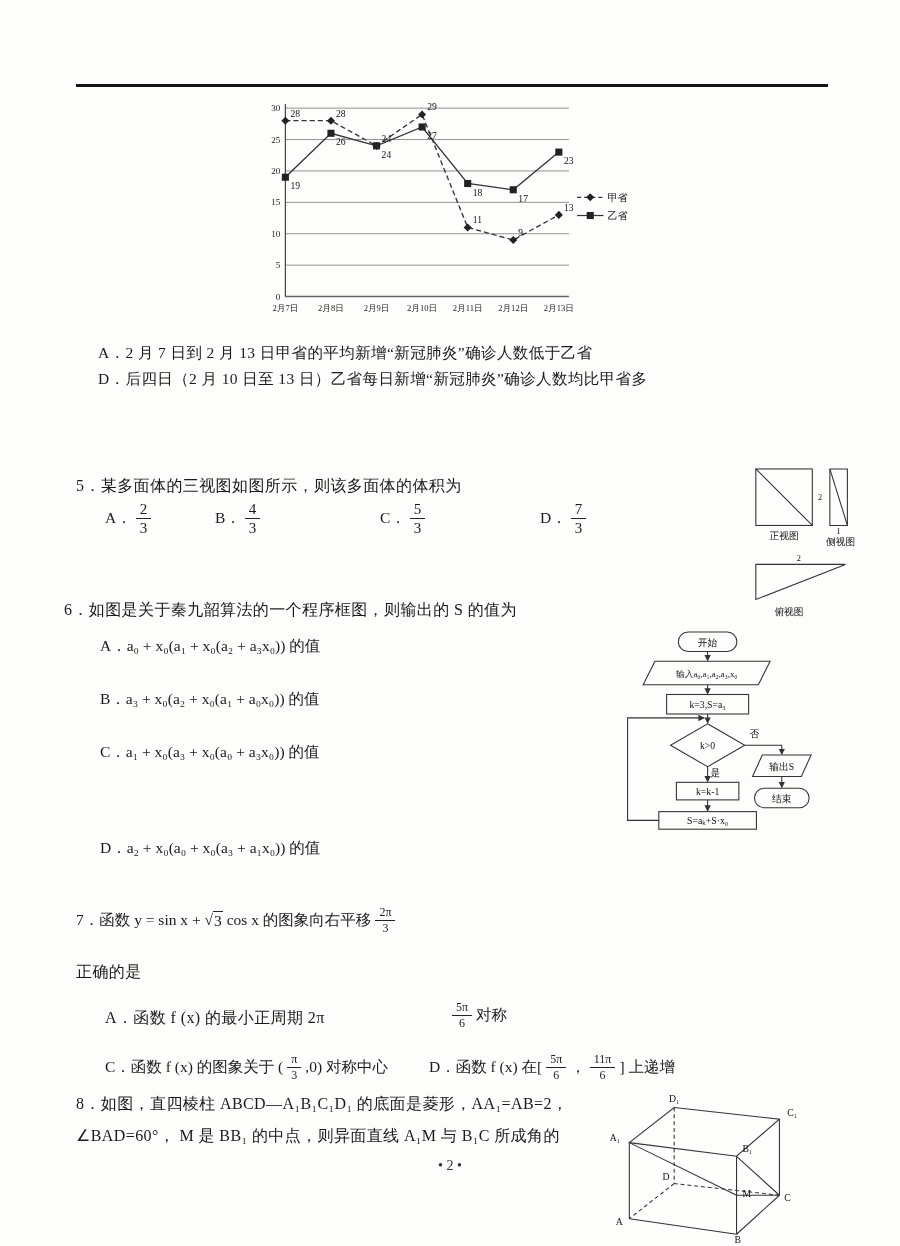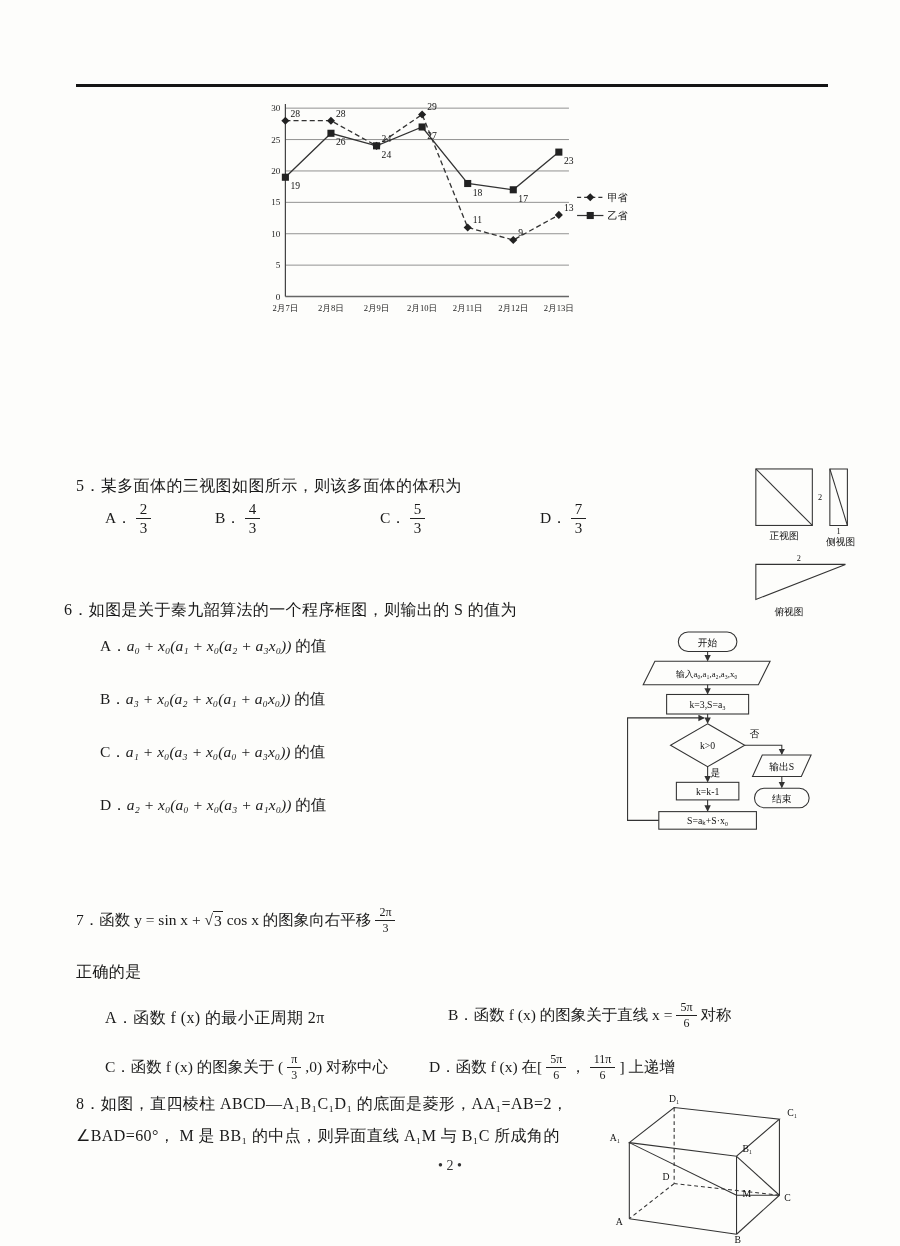--- a/index.html
+++ b/index.html
@@ -11,21 +11,21 @@
   .chart-wrap svg{width:100%;height:auto;display:block}
   svg text{font-family:"Liberation Serif",serif}
   .q4-options{left:98px;top:340px;width:680px}
   .opt-line{font-size:15.5px;line-height:26px;letter-spacing:.4px;white-space:nowrap}
   .stem{font-size:16px;letter-spacing:.4px;white-space:nowrap}
   .q5opt,.q7opt,.inlinemath{display:inline-flex;align-items:center;font-size:15.5px;white-space:pre}
   .frac{display:inline-flex;flex-direction:column;align-items:center;vertical-align:middle;margin:0 4px;font-size:12px;line-height:1.2}
   .frac .fnum{border-bottom:1.2px solid #222;padding:0 4px;text-align:center}
   .frac .fden{padding:0 4px;text-align:center}
   .q5opt .frac{font-size:15px}
-  .expr{font-style:italic}
+  .expr{}
   .q6opt{font-size:15.5px;white-space:nowrap}
   .ovl{border-top:1.2px solid #222;padding:0 1px}
   .flow-svg{left:610px;top:628px;width:205px;height:254px}
   .views-svg{left:750px;top:462px;width:112px;height:160px}
   .fig-svg{left:602px;top:1090px;width:195px;height:154px}
   .footer{left:0;top:1158px;width:900px;text-align:center;font-size:14px;color:#333}
   svg .node{fill:none;stroke:#333;stroke-width:1.1}
   svg .ln{stroke:#333;stroke-width:1.1;fill:none}
   svg .dash{stroke-dasharray:4 3}
   svg .ft{font-size:10px;fill:#111;text-anchor:middle}
@@ -94,20 +94,22 @@
       <line x1="318" y1="100" x2="344" y2="100" stroke="#333" stroke-width="1.2" stroke-dasharray="4 3"></line>
       <path d="M 331 96 L 335 100 L 331 104 L 327 100 Z" fill="#222"></path>
       <text x="348" y="103.5" font-size="10" fill="#111">甲省</text>
       <line x1="318" y1="118" x2="344" y2="118" stroke="#333" stroke-width="1.2"></line>
       <rect x="327.5" y="114.5" width="7" height="7" fill="#222"></rect>
       <text x="348" y="121.5" font-size="10" fill="#111">乙省</text>
     </svg>
 </div>
 
 <div class="abs q4-options">
+  <div class="opt-line">A．2 月 7 日到 2 月 13 日甲省的平均新增“新冠肺炎”确诊人数低于乙省</div>
+  <div class="opt-line">D．后四日（2 月 10 日至 13 日）乙省每日新增“新冠肺炎”确诊人数均比甲省多</div>
 </div>
 
 <div class="abs stem" style="left:76px;top:476px">5．某多面体的三视图如图所示，则该多面体的体积为</div>
 
 <span class="abs q5opt" style="left:105px;top:500px">
   <span>A．</span>
   <span class="frac"><span class="fnum">2</span><span class="fden">3</span></span>
 </span>
 <span class="abs q5opt" style="left:215px;top:500px">
   <span>B．</span>
@@ -146,21 +148,21 @@
 
 <div class="abs q6opt" style="left:100px;top:636px">
   <span>A．</span><span class="expr">a₀ + x₀(a₁ + x₀(a₂ + a₃x₀))</span><span> 的值</span>
 </div>
 <div class="abs q6opt" style="left:100px;top:689px">
   <span>B．</span><span class="expr">a₃ + x₀(a₂ + x₀(a₁ + a₀x₀))</span><span> 的值</span>
 </div>
 <div class="abs q6opt" style="left:100px;top:742px">
   <span>C．</span><span class="expr">a₁ + x₀(a₃ + x₀(a₀ + a₃x₀))</span><span> 的值</span>
 </div>
-<div class="abs q6opt" style="left:100px;top:795px">
+<div class="abs q6opt" style="left:100px;top:838px">
   <span>D．</span><span class="expr">a₂ + x₀(a₀ + x₀(a₃ + a₁x₀))</span><span> 的值</span>
 </div>
 
 <svg class="abs flow-svg" viewBox="0 0 210 260">
   <defs>
     <marker id="ah" markerWidth="7" markerHeight="7" refX="5" refY="3" orient="auto">
       <path d="M0,0 L6,3 L0,6 Z" fill="#333"></path>
     </marker>
   </defs>
   <g>
@@ -208,21 +210,20 @@
 </svg>
 
 <div class="abs inlinemath" style="left:76px;top:898px;height:44px">
   <span>7．函数 y = sin x + √</span><span class="ovl">3</span><span> cos x 的图象向右平移</span>
   <span class="frac"><span class="fnum">2π</span><span class="fden">3</span></span>
 </div>
 <div class="abs stem" style="left:76px;top:962px">正确的是</div>
 
 <div class="abs stem" style="left:105px;top:1008px">A．函数 f (x) 的最小正周期 2π</div>
 <div class="abs q7opt" style="left:448px;top:994px;height:42px">
-  <span>B．函数 f (x) 的图象关于直线 x =</span>
   <span class="frac"><span class="fnum">5π</span><span class="fden">6</span></span>
   <span>对称</span>
 </div>
 <div class="abs q7opt" style="left:105px;top:1046px;height:42px">
   <span>C．函数 f (x) 的图象关于 (</span>
   <span class="frac"><span class="fnum">π</span><span class="fden">3</span></span>
   <span>,0) 对称中心</span>
 </div>
 <div class="abs q7opt" style="left:429px;top:1046px;height:42px">
   <span>D．函数 f (x) 在[</span>

